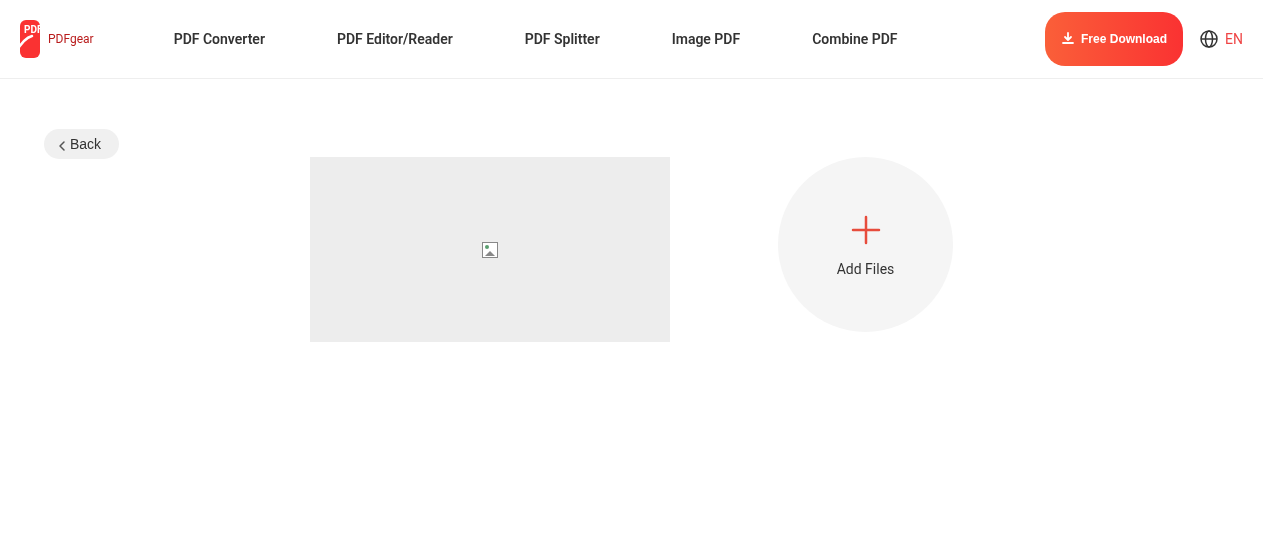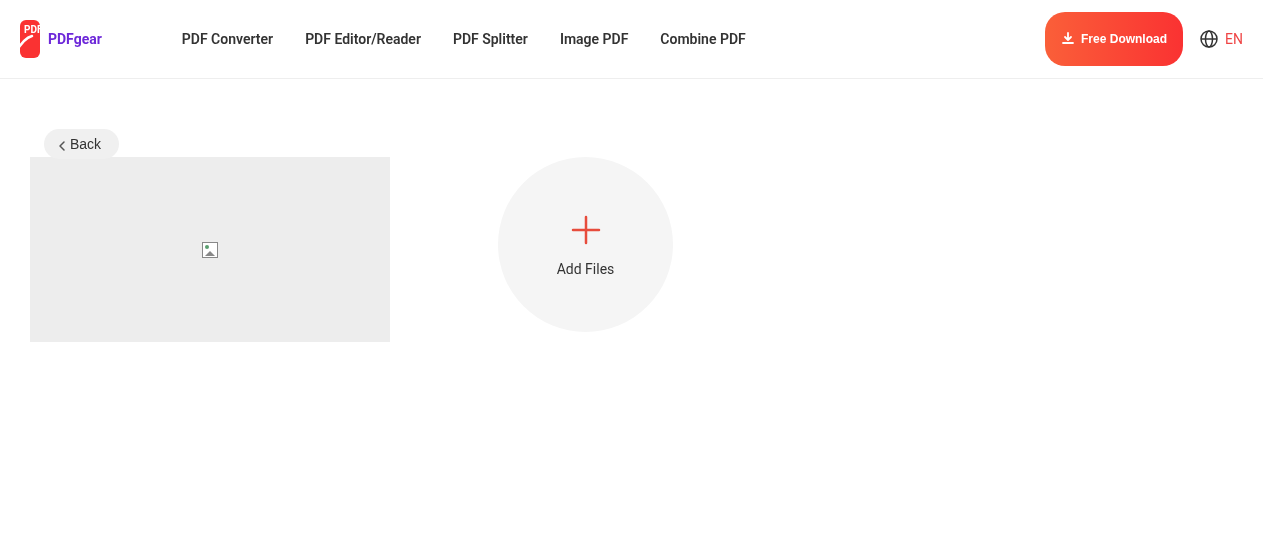--- a/index.html
+++ b/index.html
@@ -44,27 +44,27 @@
       left: 4px;
     }
     .logo-swoosh {
       position: absolute;
       width: 20px;
       height: 20px;
       bottom: 4px;
       right: 6px;
     }
     .brand-text {
-      font-size: 14px;
-      font-weight: 700;
-      color: #6d28d9;
+      font-size: 12px;
+      font-weight: 400;
+      color: #b91c1c;
     }
     .nav {
       display: flex;
-      gap: 32px;
+      gap: 72px;
       margin-left: 80px;
     }
     .nav-item {
       font-size: 14px;
       font-weight: 600;
       color: #333;
       cursor: pointer;
     }
     .header-right {
       margin-left: auto;
@@ -146,20 +146,21 @@
       align-items: center;
       gap: 10px;
       cursor: pointer;
     }
     .file-area {
       display: flex;
       gap: 108px;
       margin-top: 38px;
       margin-left: 0;
       align-items: flex-start;
+      justify-content: center;
     }
     .file-thumb {
       width: 360px;
       height: 185px;
       background: #ededed;
       display: flex;
       align-items: center;
       justify-content: center;
     }
     .broken-img {

